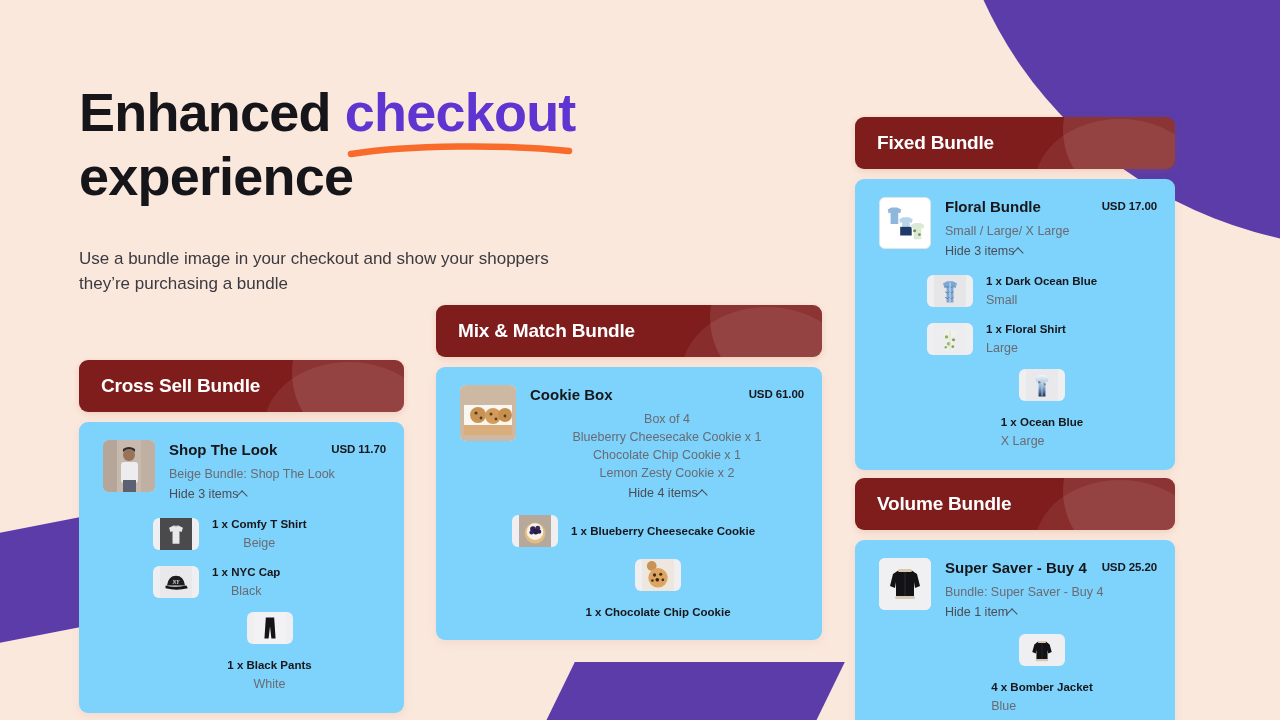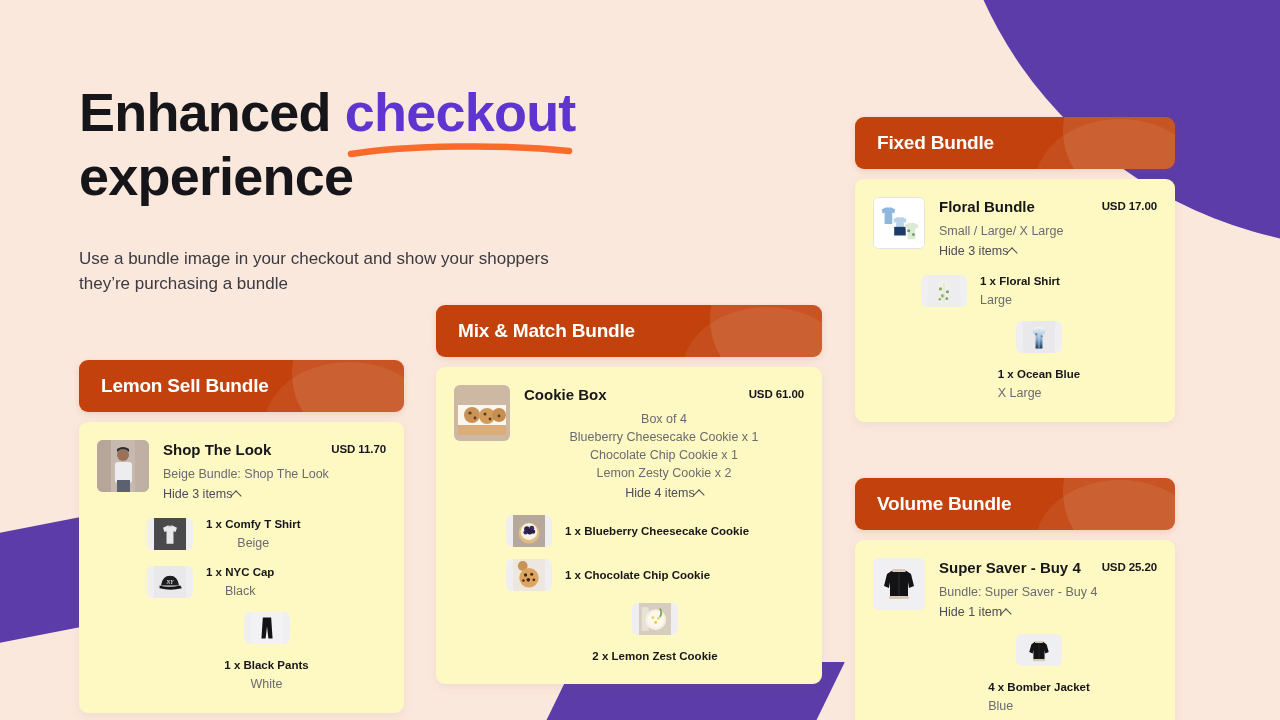--- a/index.html
+++ b/index.html
@@ -85,21 +85,21 @@
     max-width: 500px;
   }
 
   
   .bundle { position: absolute; }
 
   .bundle-header {
     position: relative;
     height: 52px;
     border-radius: 9px;
-    background: #c2410c;
+    background: #7f1d1d;
     display: flex;
     align-items: center;
     padding: 0 22px;
     overflow: hidden;
     box-shadow: 0 2px 7px rgba(180, 90, 40, 0.18);
   }
   .bundle-header .swoosh {
     position: absolute;
     right: -38px;
     top: -62px;
@@ -121,23 +121,23 @@
     position: relative;
     z-index: 2;
     color: #FFFFFF;
     font-size: 19px;
     font-weight: bold;
     letter-spacing: -0.2px;
   }
 
   .bundle-body {
     margin-top: 10px;
-    background: #fef9c3;
+    background: #7dd3fc;
     border-radius: 9px;
-    padding: 18px 18px 20px 18px;
+    padding: 18px 18px 20px 24px;
     box-shadow: 0 3px 10px rgba(150, 100, 70, 0.10);
   }
 
   .bundle-main {
     display: flex;
     align-items: flex-start;
     gap: 14px;
   }
 
   .thumb {
@@ -251,21 +251,21 @@
           </svg></span><br>
       <span>experience</span>
     </h1>
     <p id="hero-sub">Use a bundle image in your checkout and show your shoppers they’re purchasing a bundle</p>
   </div>
 
   <div class="bundle" id="bundle-cross-sell">
     <div class="bundle-header">
       <div class="swoosh"></div>
       <div class="swoosh2"></div>
-      <span class="bundle-title">Lemon Sell Bundle</span>
+      <span class="bundle-title">Cross Sell Bundle</span>
     </div>
     <div class="bundle-body">
       <div class="bundle-main">
         <div class="thumb lg">
           <svg viewBox="0 0 52 52">
               <rect width="52" height="52" fill="#C8B9AE"></rect>
               <rect x="0" y="0" width="14" height="52" fill="#B5A699"></rect>
               <rect x="38" y="0" width="14" height="52" fill="#BFB0A3"></rect>
               <rect x="18" y="22" width="17" height="21" rx="3" fill="#EDEDEF"></rect>
               <rect x="20" y="40" width="13" height="12" fill="#5B6170"></rect>
@@ -397,37 +397,20 @@
                 <circle cx="27" cy="22" r="2.2" fill="#4A2C14"></circle>
                 <circle cx="22" cy="30" r="2.6" fill="#3E2410"></circle>
                 <circle cx="30" cy="30" r="2" fill="#4A2C14"></circle>
                 <circle cx="15" cy="31" r="1.8" fill="#4A2C14"></circle>
               </svg>
           </div>
           <div class="sub-text">
             <div class="sub-title">1 x Chocolate Chip Cookie</div>
           </div>
         </div>
-        <div class="sub-item">
-          <div class="thumb sm">
-            <svg viewBox="0 0 46 46">
-                <rect width="46" height="46" fill="#D6CDBF"></rect>
-                <rect x="4" y="6" width="10" height="34" fill="#E8E2D4"></rect>
-                <circle cx="24" cy="24" r="15" fill="#F4EFE2"></circle>
-                <circle cx="24" cy="24" r="12" fill="#FBF7EC"></circle>
-                <circle cx="20" cy="21" r="2" fill="#F3CE4A"></circle>
-                <circle cx="28" cy="22" r="1.8" fill="#F3CE4A"></circle>
-                <circle cx="24" cy="28" r="2" fill="#EFC63C"></circle>
-                <path d="M30 8 q4 6 0 12" stroke="#7FA35A" stroke-width="2.5" fill="none"></path>
-              </svg>
-          </div>
-          <div class="sub-text">
-            <div class="sub-title">2 x Lemon Zest Cookie</div>
-          </div>
-        </div>
       </div>
     </div>
   </div>
 
   <div class="bundle" id="bundle-fixed">
     <div class="bundle-header">
       <div class="swoosh"></div>
       <div class="swoosh2"></div>
       <span class="bundle-title">Fixed Bundle</span>
     </div>
@@ -453,20 +436,36 @@
           <div class="toggle">
             <span>Hide 3 items</span>
             <span class="chev"></span>
           </div>
         </div>
       </div>
       <div class="sub-items">
         <div class="sub-item">
           <div class="thumb sm">
             <svg viewBox="0 0 46 46">
+                <rect width="46" height="46" fill="#E6E6E8"></rect>
+                <path d="M13 12 l6-3 h8 l6 3 l-2 7 l-3-1.5 v22 h-10 v-22 l-3 1.5z" fill="#7EA8D4"></path>
+                <path d="M16 16 q3 4 6 0 q3 4 6 0" stroke="#4C77A8" stroke-width="1.2" fill="none"></path>
+                <path d="M16 24 q3 4 6 0 q3 4 6 0" stroke="#4C77A8" stroke-width="1.2" fill="none"></path>
+                <path d="M16 32 q3 4 6 0 q3 4 6 0" stroke="#4C77A8" stroke-width="1.2" fill="none"></path>
+                <line x1="23" y1="11" x2="23" y2="39" stroke="#D3E1EF" stroke-width="1.4"></line>
+              </svg>
+          </div>
+          <div class="sub-text">
+            <div class="sub-title">1 x Dark Ocean Blue</div>
+            <div class="sub-variant">Small</div>
+          </div>
+        </div>
+        <div class="sub-item">
+          <div class="thumb sm">
+            <svg viewBox="0 0 46 46">
                 <rect width="46" height="46" fill="#EDEDEF"></rect>
                 <path d="M13 12 l6-3 h8 l6 3 l-2 7 l-3-1.5 v22 h-10 v-22 l-3 1.5z" fill="#F0F2E9"></path>
                 <circle cx="18" cy="20" r="2.4" fill="#8BAF62"></circle>
                 <circle cx="28" cy="24" r="2.2" fill="#7FA356"></circle>
                 <circle cx="21" cy="30" r="2.6" fill="#93B86C"></circle>
                 <circle cx="27" cy="34" r="2" fill="#7FA356"></circle>
                 <circle cx="17" cy="35" r="1.8" fill="#8BAF62"></circle>
                 <line x1="23" y1="11" x2="23" y2="39" stroke="#D8DCCB" stroke-width="1.2"></line>
               </svg>
           </div>

